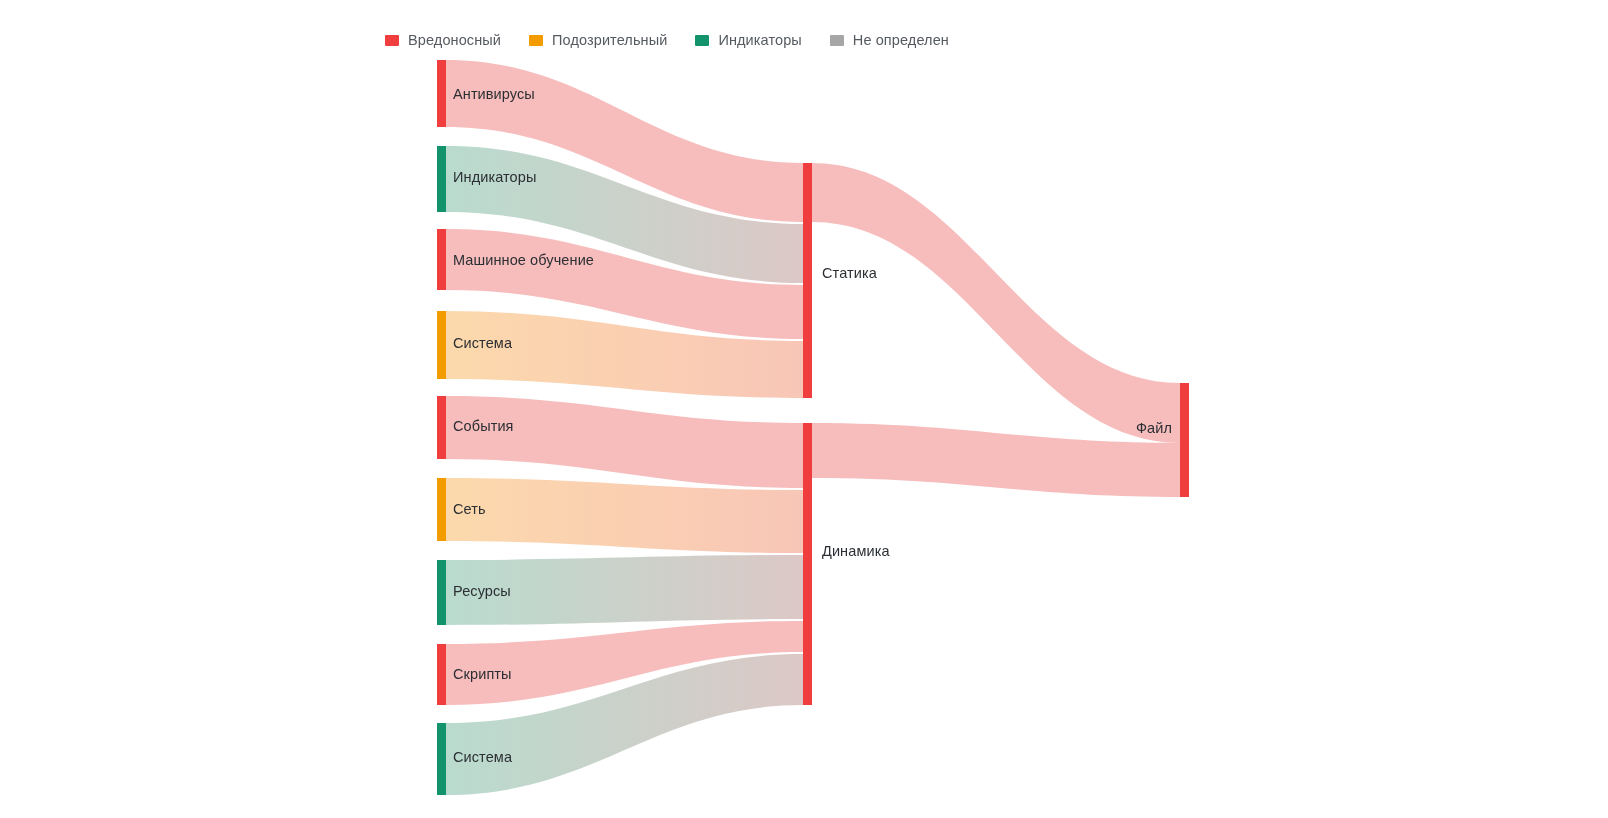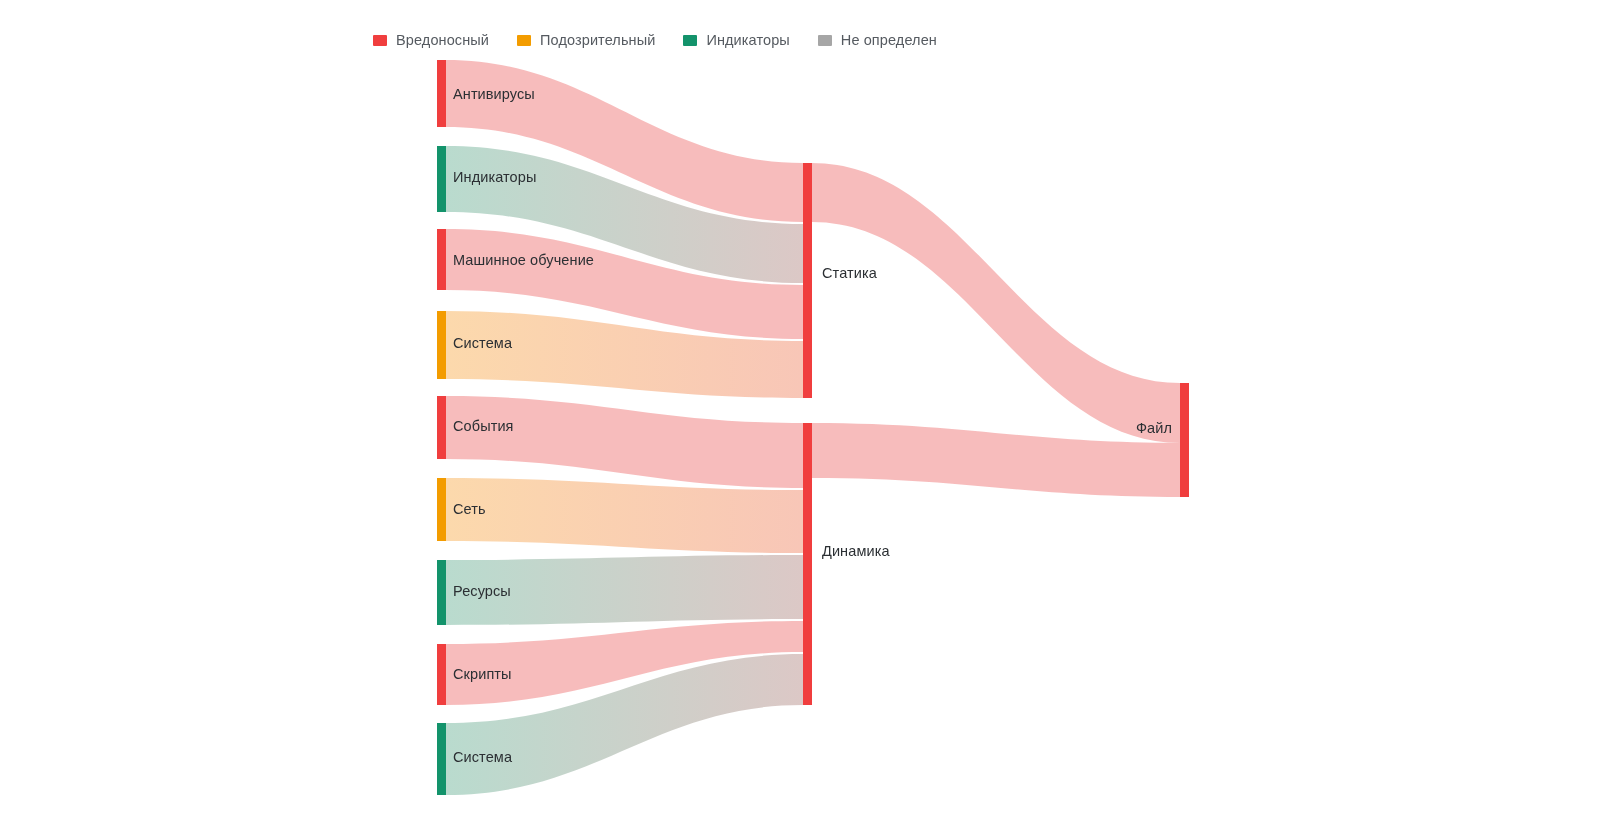--- a/index.html
+++ b/index.html
@@ -6,21 +6,21 @@
   html,body{margin:0;padding:0;}
   body{
     width:1608px;height:818px;background:#ffffff;overflow:hidden;
     font-family:"Liberation Sans","DejaVu Sans",sans-serif;
     -webkit-font-smoothing:antialiased;
   }
   #root{position:relative;width:1608px;height:818px;}
 
   
   .legend{
-    position:absolute;left:0;top:32px;width:1310px;
+    position:absolute;left:12px;top:32px;width:1310px;
     display:flex;justify-content:center;align-items:center;gap:0;
     pointer-events:none;
   }
   .legend-item{
     display:flex;align-items:center;gap:9px;margin:0 28px 0 0;
     padding:0;cursor:pointer;pointer-events:auto;
   }
   .legend-item:last-child{margin-right:0;}
   .legend-swatch{
     width:14px;height:11px;border-radius:1px;display:inline-block;flex:0 0 auto;

